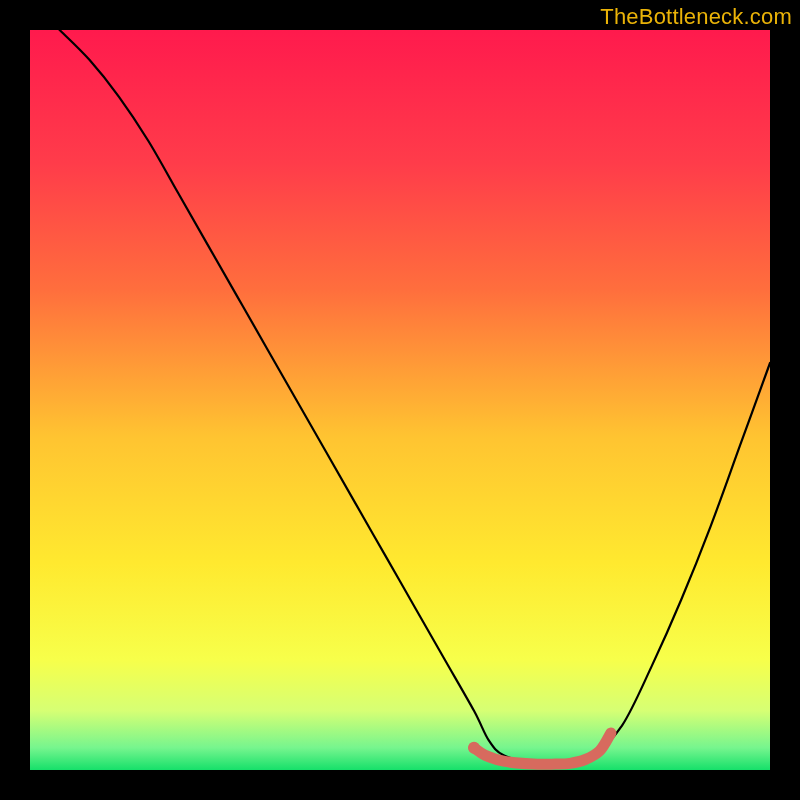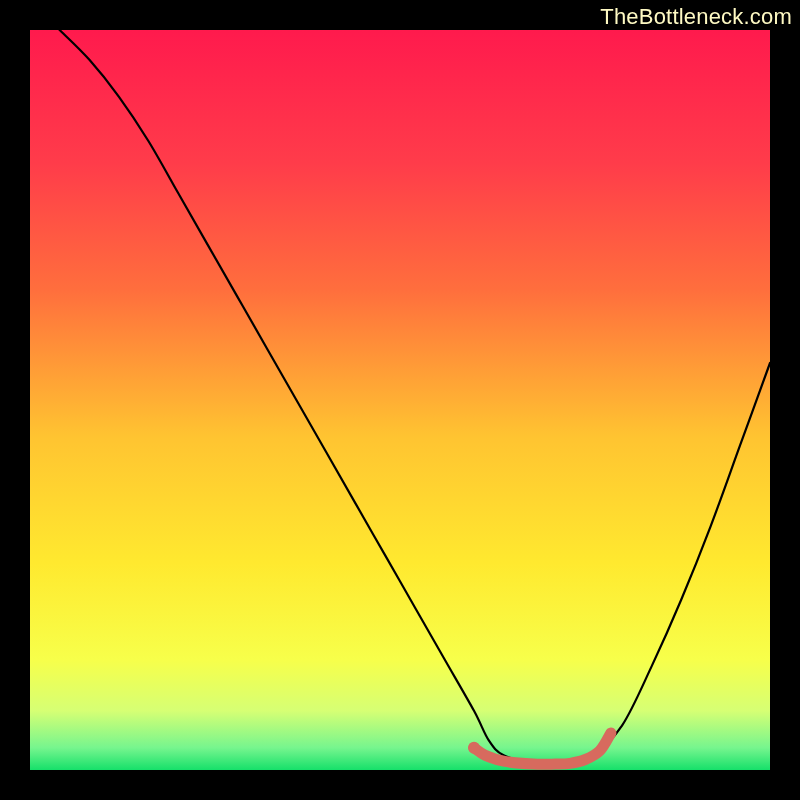--- a/index.html
+++ b/index.html
@@ -1,17 +1,17 @@
 <!DOCTYPE html>
 <html><head>
 <meta charset="utf-8">
 <style>
 html,body{margin:0;padding:0;width:800px;height:800px;overflow:hidden;background:#000;font-family:Arial,Helvetica,sans-serif}
 #container{position:relative;width:800px;height:800px}
-#watermark{position:absolute;top:4px;right:8px;color:#fef9c3;font-size:22px;font-weight:500;letter-spacing:.2px}
+#watermark{position:absolute;top:4px;right:8px;color:#eab308;font-size:22px;font-weight:500;letter-spacing:.2px}
 svg{display:block}
 </style>
 </head>
 <body>
 <div id="container">
 
 <svg id="chart" width="800" height="800" viewBox="0 0 800 800">
   <defs>
     <linearGradient id="bg-grad" x1="0" y1="0" x2="0" y2="1">
           <stop offset="0%" stop-color="#ff1a4d"></stop>

